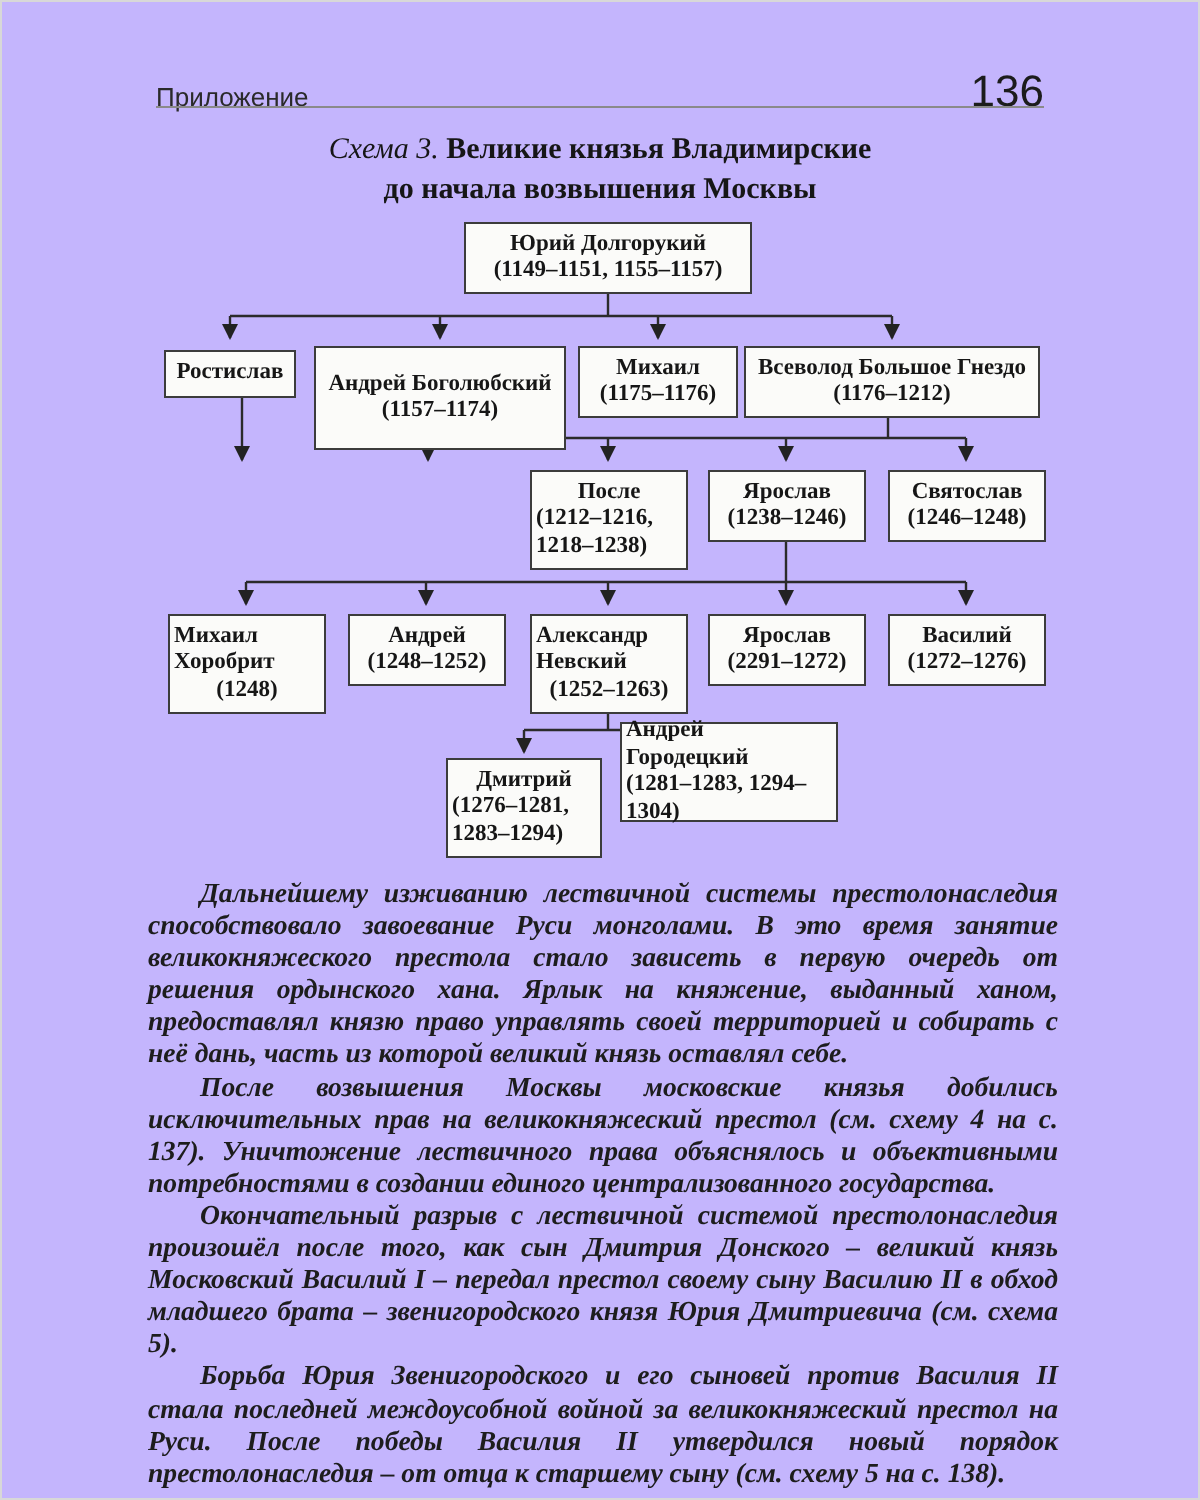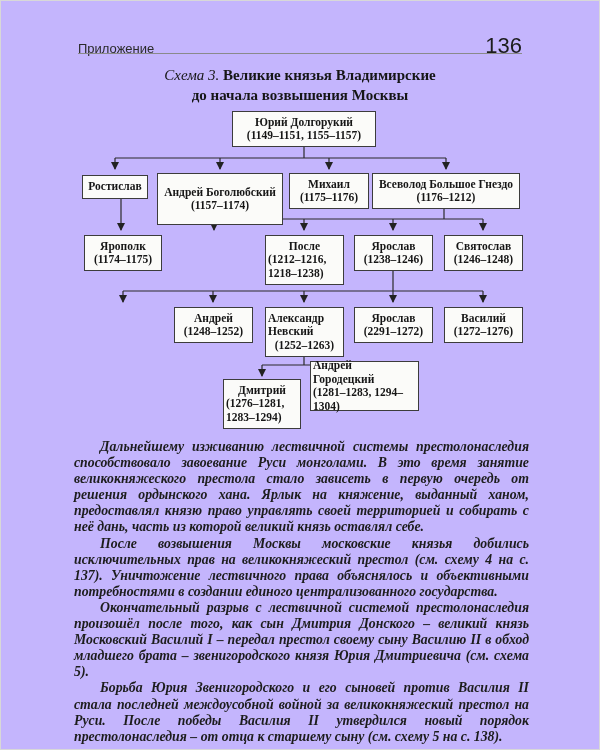--- a/index.html
+++ b/index.html
@@ -129,35 +129,35 @@
       <div>(1157–1174)</div>
     </div>
     <div class="node" style="left:288px;top:172px;width:80px;height:36px">
       <div>Михаил</div>
       <div>(1175–1176)</div>
     </div>
     <div class="node" style="left:371px;top:172px;width:148px;height:36px">
       <div>Всеволод Большое Гнездо</div>
       <div>(1176–1212)</div>
     </div>
-    <div class="node" style="left:83px;top:234px;width:78px;height:36px">
-      <div>Ярополк</div>
-      <div>(1174–1175)</div>
-    </div>
     <div class="node" style="left:264px;top:234px;width:79px;height:50px">
       <div>После</div>
       <div>(1212–1216, 1218–1238)</div>
     </div>
     <div class="node" style="left:353px;top:234px;width:79px;height:36px">
       <div>Ярослав</div>
       <div>(1238–1246)</div>
     </div>
     <div class="node" style="left:443px;top:234px;width:79px;height:36px">
       <div>Святослав</div>
       <div>(1246–1248)</div>
+    </div>
+    <div class="node" style="left:83px;top:306px;width:79px;height:50px">
+      <div>Михаил Хоробрит</div>
+      <div>(1248)</div>
     </div>
     <div class="node" style="left:173px;top:306px;width:79px;height:36px">
       <div>Андрей</div>
       <div>(1248–1252)</div>
     </div>
     <div class="node" style="left:264px;top:306px;width:79px;height:50px">
       <div>Александр Невский</div>
       <div>(1252–1263)</div>
     </div>
     <div class="node" style="left:353px;top:306px;width:79px;height:36px">

